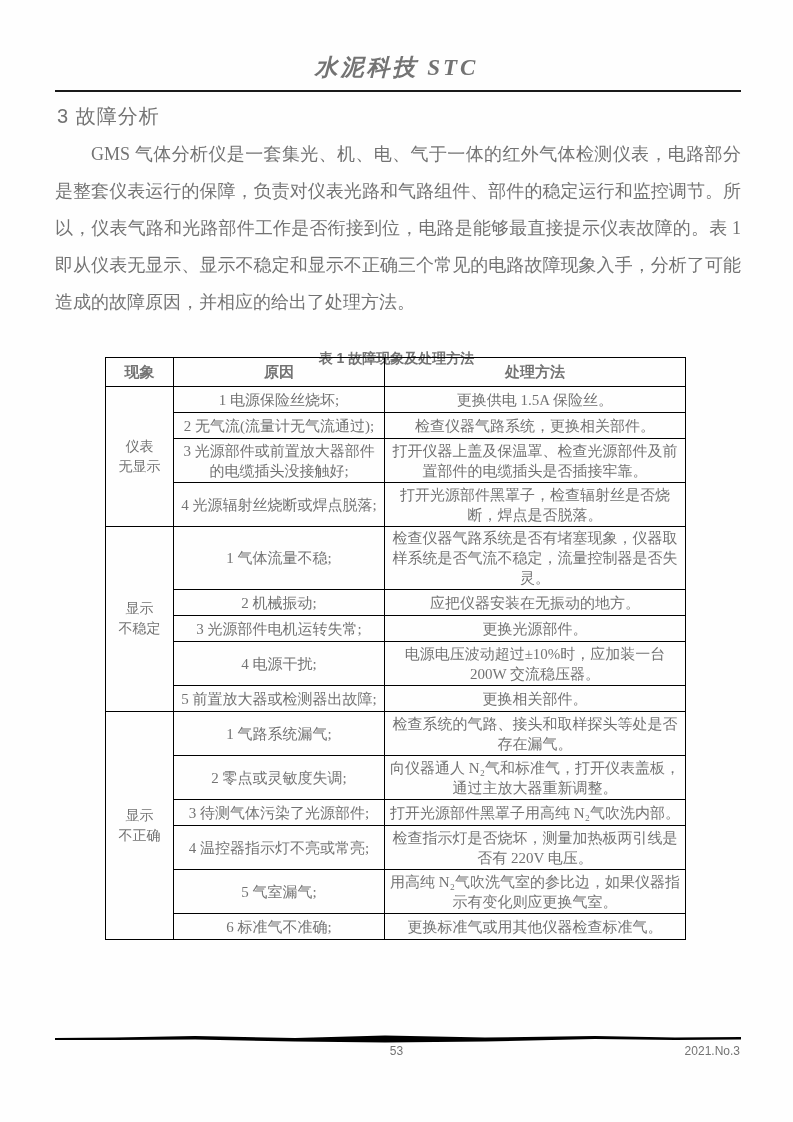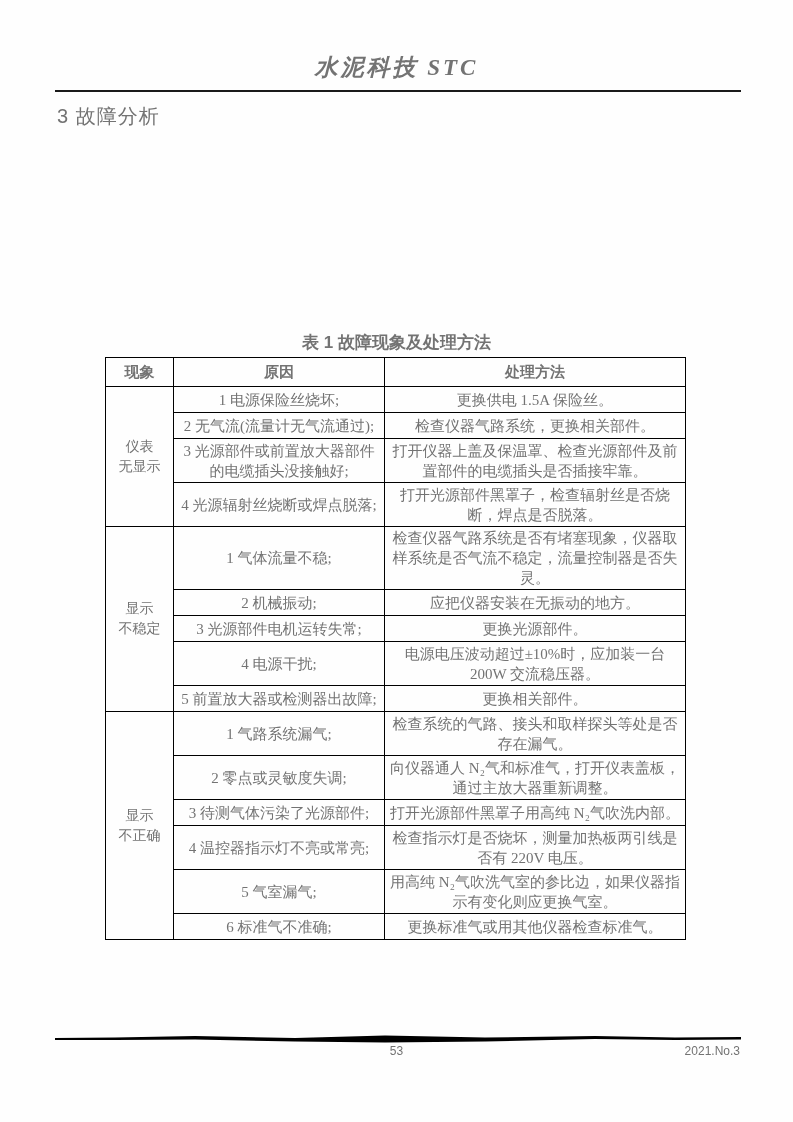--- a/index.html
+++ b/index.html
@@ -23,23 +23,23 @@
     font-size:20px; font-weight:normal; letter-spacing:1px;
   }
   .para {
     position:absolute; left:55px; width:686px;
     font-size:18px; line-height:37px;
     text-align:justify; text-indent:2em;
   }
   .intro-para { top:136px; }
   .closing-para { top:914px; }
   .table-caption {
-    position:absolute; top:331px; left:0; width:100%;
+    position:absolute; top:350px; left:0; width:100%;
     text-align:center; font-family:"Liberation Sans","DejaVu Sans",sans-serif;
-    font-size:17px; font-weight:bold;
+    font-size:14px; font-weight:bold;
   }
   table.fault-table {
     position:absolute; top:357px; left:105px; width:580px;
     border-collapse:collapse; table-layout:fixed;
     font-size:15px; line-height:20px;
   }
   .fault-table th, .fault-table td {
     border:1.5px solid #000; text-align:center; vertical-align:middle;
     padding:1px 4px; overflow:hidden;
   }
@@ -63,20 +63,21 @@
 </head>
 <body>
 
 <div class="page">
 
   <div class="journal-title">水泥科技 STC</div>
   <div class="header-rule"></div>
 
   <div class="section-heading">3 故障分析</div>
 
+  <div class="para intro-para">GMS 气体分析仪是一套集光、机、电、气于一体的红外气体检测仪表，电路部分是整套仪表运行的保障，负责对仪表光路和气路组件、部件的稳定运行和监控调节。所以，仪表气路和光路部件工作是否衔接到位，电路是能够最直接提示仪表故障的。表 1 即从仪表无显示、显示不稳定和显示不正确三个常见的电路故障现象入手，分析了可能造成的故障原因，并相应的给出了处理方法。</div>
 
   <div class="table-caption">表 1 故障现象及处理方法</div>
 
   <table class="fault-table">
     <colgroup>
       <col style="width:68px">
         <col style="width:211px">
         <col style="width:301px">
     </colgroup>
     <tbody>

